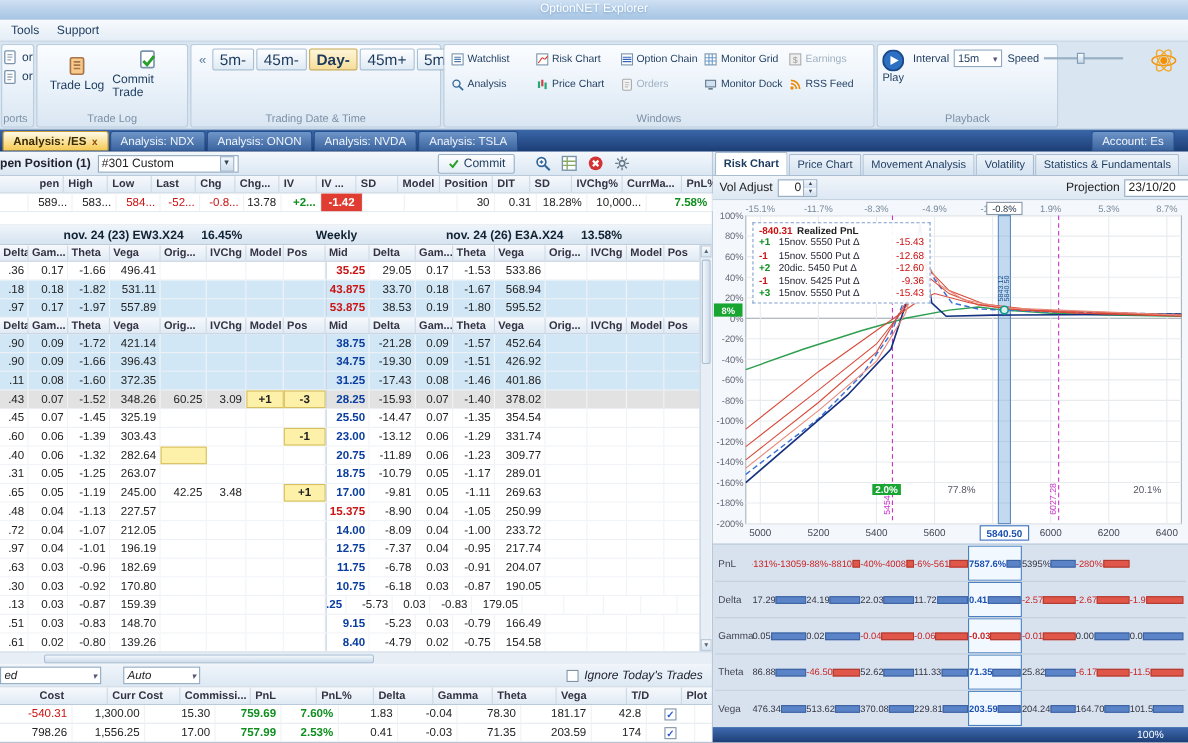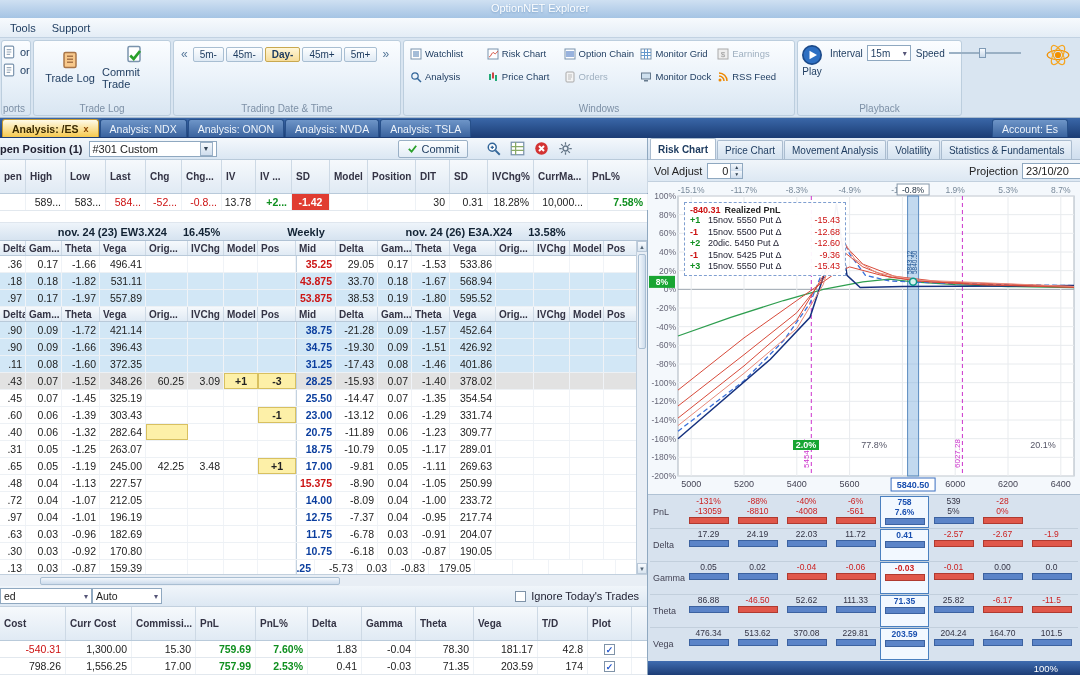--- a/index.html
+++ b/index.html
@@ -18,21 +18,21 @@
 .bigbtn{display:flex;flex-direction:column;align-items:center;justify-content:center;width:64px;height:48px;gap:3px;color:#1c3a5e;}
 .ic{display:inline-block;width:14px;height:14px;flex:none;}
 .bigbtn .ic{width:18px;height:18px;}
 .dtrow{display:flex;align-items:center;gap:5px;height:22px;}
 .datebox{display:flex;align-items:center;gap:4px;background:#fff;border:1px solid #8fa8c0;padding:1px 4px;height:18px;width:122px;font-size:10.5px;}
 .datebox .ic{width:12px;height:12px;margin-left:auto;}
 .explbl{color:#1c3a5e;}
 .livelbl{color:#1fae3a;font-weight:bold;letter-spacing:.5px;}
 .navrow{display:flex;align-items:center;gap:2px;height:22px;}
 .navarr{color:#557799;padding:0 3px;font-size:12px;}
-.navbtn{padding:1px 6px;border:1px solid #a8bed2;border-radius:2px;background:linear-gradient(#fdfeff,#dfeaf4);color:#1c3a5e;font-size:10px;}
+.navbtn{padding:1px 6px;border:1px solid #a8bed2;border-radius:2px;background:linear-gradient(#fdfeff,#dfeaf4);color:#1c3a5e;font-size:14px;}
 .navbtn.day{font-weight:bold;background:linear-gradient(#fff6d8,#f7dd9a);border-color:#c8a850;}
 .rg-windows{width:392px;}
 #winbtns{display:flex;flex-direction:column;gap:2px;}
 .winrow{display:flex;gap:2px;}
 .winbtn{width:75px;height:21px;display:flex;align-items:center;gap:3px;padding:0 2px;font-size:9.5px;color:#1c3a5e;border-radius:2px;white-space:nowrap;overflow:hidden;}
 .winbtn .ic{width:12px;height:12px;}
 .winbtn.disabled{color:#9fb0c0;}
 .pbrow{display:flex;align-items:flex-start;gap:8px;padding-top:2px;}
 .playwrap{display:flex;flex-direction:column;align-items:center;width:34px;gap:1px;}
 .playwrap .ic{width:20px;height:20px;}
@@ -56,21 +56,21 @@
 .right-panel{width:432px;flex:none;display:flex;flex-direction:column;background:#dce8f4;}
 .pos-header{height:22px;flex:none;display:flex;align-items:center;gap:6px;background:linear-gradient(#f4f8fc,#dbe7f3);border-bottom:1px solid #b9cada;overflow:hidden;}
 .pos-title{font-weight:bold;color:#223;white-space:nowrap;}
 .selectbox{display:flex;align-items:center;width:128px;height:16px;background:#fff;border:1px solid #8fa8c0;padding:0 3px;gap:4px;flex:none;}
 .selectbox .arrbtn{margin-left:auto;width:13px;height:14px;background:linear-gradient(#f4f8fc,#cfdded);border:1px solid #9ab0c6;font-size:7px;color:#345;display:flex;align-items:center;justify-content:center;}
 .commitbtn{display:flex;align-items:center;gap:4px;height:18px;padding:0 8px;background:linear-gradient(#fdfeff,#e2ecf6);border:1px solid #9ab0c6;border-radius:2px;color:#1c3a5e;margin-left:175px;flex:none;}
 .hicons{display:flex;gap:9px;margin-left:12px;}
 .hicons .ic{width:15px;height:15px;}
 .ptable{flex:none;}
 .trow{display:flex;height:17px;border-bottom:1px solid #e2e8ee;background:#fff;}
-.trow.thead{height:34px;background:linear-gradient(#f6f9fc,#e0eaf4);border-bottom:1px solid #b9cada;}
+.trow.thead{height:16px;background:linear-gradient(#f6f9fc,#e0eaf4);border-bottom:1px solid #b9cada;padding-left:32px;}
 .tcell{flex:none;display:flex;align-items:center;justify-content:flex-end;padding:0 4px;font-size:10.5px;overflow:hidden;white-space:nowrap;border-right:1px solid #eef2f6;}
 .hcell{font-weight:bold;color:#334;font-size:10px;justify-content:flex-start;border-right:1px solid #cdd9e5;}
 .tcell.red{color:#cc1111;}
 .tcell.green{color:#0f8f1f;font-weight:bold;}
 .tcell.sdalert{background:#e03c31;color:#fff;font-weight:bold;justify-content:center;}
 .pos-gap{height:12px;flex:none;background:#fff;border-bottom:1px solid #dfe6ee;}
 .chain-expiry{height:18px;flex:none;display:flex;align-items:center;background:linear-gradient(#eef4fa,#d6e3f0);border-bottom:1px solid #b0c2d4;font-weight:bold;color:#123;}
 .ce-left{width:278px;display:flex;justify-content:center;gap:16px;}
 .ce-center{width:56px;text-align:center;}
 .ce-right{width:303px;display:flex;justify-content:center;gap:16px;}
@@ -85,21 +85,21 @@
 .ccell.mid{color:#0b3e9e;font-weight:bold;border-left:1px solid #c3d2e0;}
 .ccell.midred{color:#cc1515;}
 .ccell.poscell{background:#fdf0a8;font-weight:bold;justify-content:center;border:1px solid #d8c060;}
 .ccell.ycell{background:#fdf0a8;border:1px solid #d8c060;}
 .vscroll{position:absolute;right:0;top:0;bottom:0;width:11px;background:#e8eef5;border-left:1px solid #c2d0de;display:flex;flex-direction:column;}
 .vs-arr{height:11px;flex:none;background:linear-gradient(#f8fbfe,#d8e4f0);border:1px solid #b9c8d8;font-size:6px;color:#567;display:flex;align-items:center;justify-content:center;}
 .vs-arr.bottom{margin-top:auto;}
 .vs-thumb{margin:2px 1px;height:95px;background:linear-gradient(90deg,#f2f7fc,#cddcec);border:1px solid #a9bed2;border-radius:2px;}
 .hscroll{height:12px;flex:none;background:#e8eef5;border-top:1px solid #c2d0de;display:flex;align-items:center;}
 .hs-thumb{margin-left:40px;width:300px;height:8px;background:linear-gradient(#f2f7fc,#cddcec);border:1px solid #a9bed2;border-radius:2px;}
-.filter-bar{height:21px;flex:none;display:flex;align-items:center;gap:0;padding:0 8px 0 0;background:linear-gradient(#f0f5fa,#dde8f3);border-bottom:1px solid #c2d0de;}
+.filter-bar{height:21px;flex:none;display:flex;align-items:center;gap:20px;padding:0 8px 0 0;background:linear-gradient(#f0f5fa,#dde8f3);border-bottom:1px solid #c2d0de;font-style:italic;}
 .fb-select{display:flex;align-items:center;height:16px;background:#fff;border:1px solid #8fa8c0;padding:0 3px;gap:6px;font-size:10.5px;}
 .fb-select.first{width:92px;}
 .fb-select.auto{width:70px;}
 .fb-arr{color:#557;font-size:8px;margin-left:auto;}
 .fb-check{margin-left:auto;display:flex;align-items:center;gap:5px;color:#223;}
 .cbx{width:11px;height:11px;border:1px solid #7f93a8;background:#fff;}
 .plotcell{justify-content:center;}
 .cb{width:11px;height:11px;border:1px solid #7f93a8;background:#fff;font-size:9px;line-height:10px;text-align:center;color:#2255cc;font-weight:bold;}
 .rtabs{height:22px;flex:none;display:flex;align-items:flex-end;gap:1px;background:linear-gradient(#e6eef7,#cfdeee);padding:2px 2px 0 2px;border-bottom:1px solid #aabccf;overflow:hidden;}
 .rtab{height:19px;display:flex;align-items:center;padding:0 7px;font-size:10px;color:#1c3a5e;background:linear-gradient(#eef4fa,#d4e2f0);border:1px solid #aabccf;border-bottom:none;border-radius:2px 2px 0 0;white-space:nowrap;}
@@ -121,21 +121,21 @@
 .lgrow .qty.neg{color:#cc1111;}
 .lgrow .dsc{color:#223;}
 .lgrow .dl{margin-left:auto;color:#cc1111;}
 .infobox{position:absolute;left:40px;top:236px;background:#fdfef6;border:1px solid #b8c4b0;padding:2px 5px;font-size:9px;z-index:3;}
 .problabel{position:absolute;top:258px;font-size:9px;color:#556;z-index:3;}
 .problabel.green{background:#18a532;color:#fff;padding:0 3px;font-weight:bold;}
 .greeks{height:167px;flex:none;background:#d7e2ee;border-top:1px solid #b0c2d4;display:flex;flex-direction:column;padding:1px 2px;}
 .grow{flex:1;display:flex;align-items:stretch;border-bottom:1px solid #c2cfdc;overflow:hidden;}
 .grow:last-child{border-bottom:none;}
 .glabel{width:34px;flex:none;display:flex;align-items:center;font-size:9px;color:#445;padding-left:3px;}
-.gcell{width:49px;flex:none;display:flex;flex-direction:column;justify-content:flex-start;align-items:center;font-size:8.5px;color:#334;overflow:hidden;}
+.gcell{width:49px;flex:none;display:flex;flex-direction:row;justify-content:center;align-items:center;font-size:8.5px;color:#334;overflow:hidden;}
 .gcell .ga,.gcell .gb{line-height:10px;}
 .gcell .neg{color:#cc2222;}
 .gbar{width:40px;height:7px;margin-top:1px;}
 .barpos{background:#5b84c8;border:1px solid #3c62a0;}
 .barneg{background:#e0574a;border:1px solid #b03a30;}
 .gcell.gbox{background:#f2f8ff;border:1px solid #4a80c0;color:#1a50b0;font-weight:bold;}
 .statusbar{height:14px;margin-top:auto;background:linear-gradient(#3f6cb0,#1d3d76);display:flex;align-items:center;justify-content:flex-end;color:#fff;font-size:9.5px;padding-right:22px;}
 </style>
 </head>
 <body>

